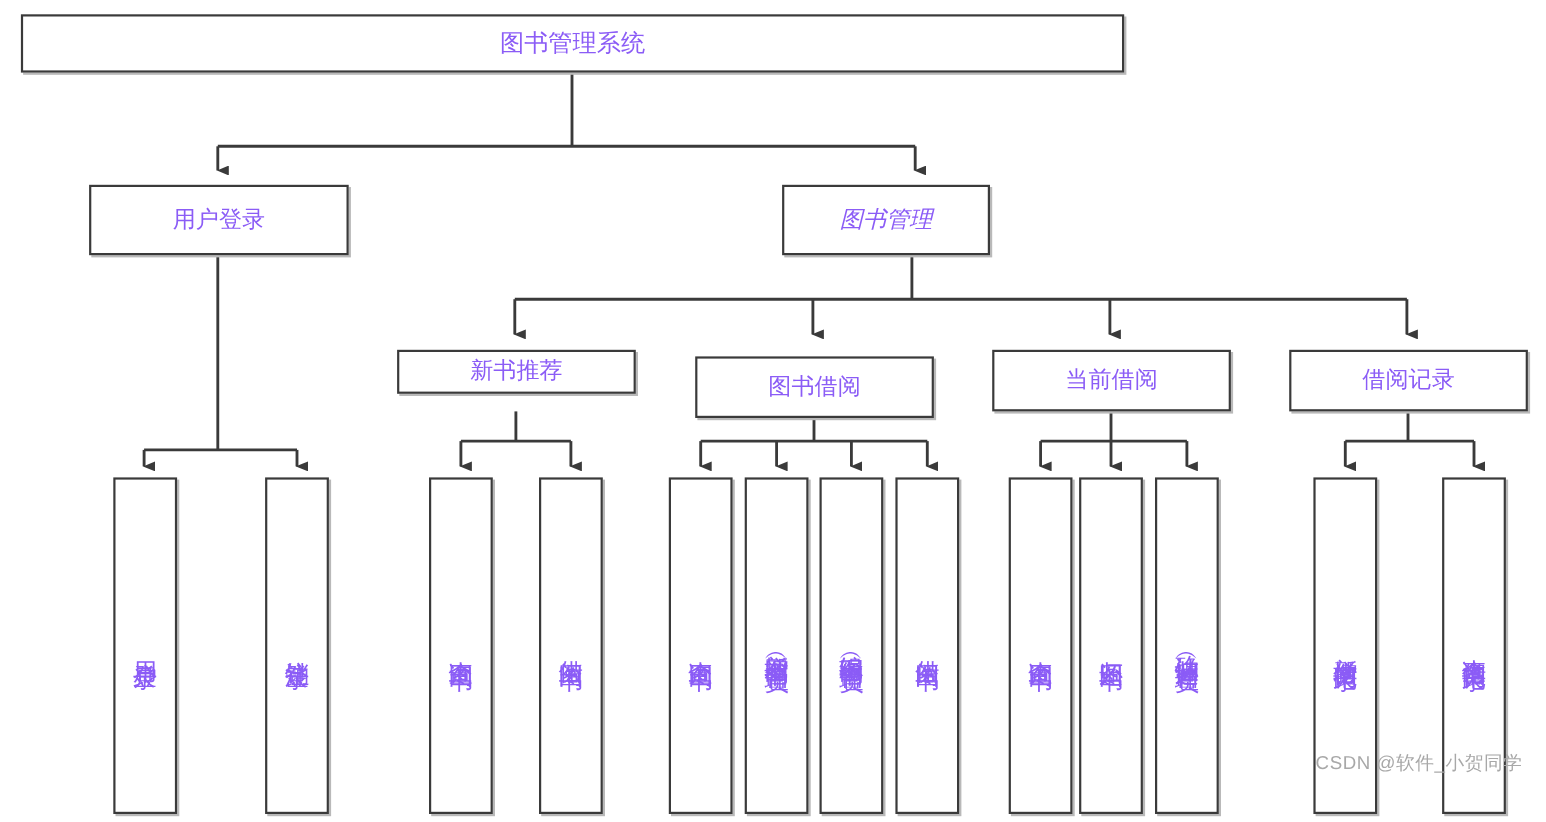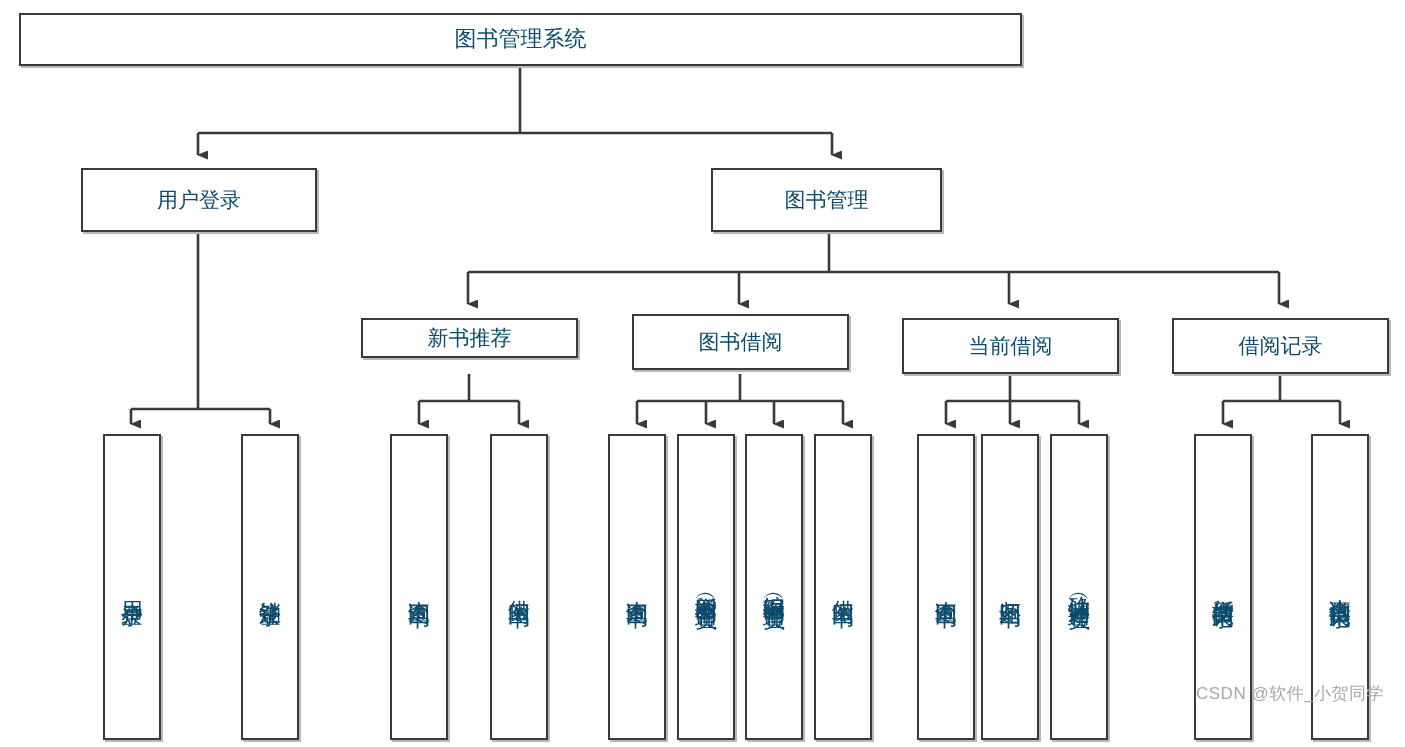--- a/index.html
+++ b/index.html
@@ -26,21 +26,21 @@
     pointer-events: none;
   }
   .node {
     position: absolute;
     box-sizing: border-box;
     background: #ffffff;
     border: 2px solid #3a3a3a;
     display: flex;
     align-items: center;
     justify-content: center;
-    color: #0c4a6e;
+    color: #8b5cf6;
   }
   .node.shadowed {
     box-shadow: 2px 2px 0 0 #b9b9b9;
   }
   .node-label {
     display: block;
     text-align: center;
     white-space: nowrap;
     line-height: 1.12;
   }
@@ -127,29 +127,29 @@
   </svg>
 
   <div class="node root horizontal shadowed" style="left:19px; top:13px; width:1003px; height:53px;">
     <span class="node-label">图书管理系统</span>
   </div>
 
   <div class="node horizontal shadowed" style="left:81px; top:168px; width:236px; height:64px;">
     <span class="node-label">用户登录</span>
   </div>
 
-  <div class="node horizontal shadowed" style="left:711px; top:168px; width:231px; height:64px;">
+  <div class="node horizontal shadowed" style="left:711px; top:168px; width:189px; height:64px;font-style:italic;">
     <span class="node-label">图书管理</span>
   </div>
 
   <div class="node horizontal shadowed" style="left:361px; top:318px; width:217px; height:40px;">
     <span class="node-label">新书推荐</span>
   </div>
 
-  <div class="node horizontal shadowed" style="left:632px; top:314px; width:217px; height:56px;">
+  <div class="node horizontal shadowed" style="left:632px; top:324px; width:217px; height:56px;">
     <span class="node-label">图书借阅</span>
   </div>
 
   <div class="node horizontal shadowed" style="left:1172px; top:318px; width:217px; height:56px;">
     <span class="node-label">借阅记录</span>
   </div>
 
   <div class="node horizontal shadowed" style="left:902px; top:318px; width:217px; height:56px;">
     <span class="node-label">当前借阅</span>
   </div>

